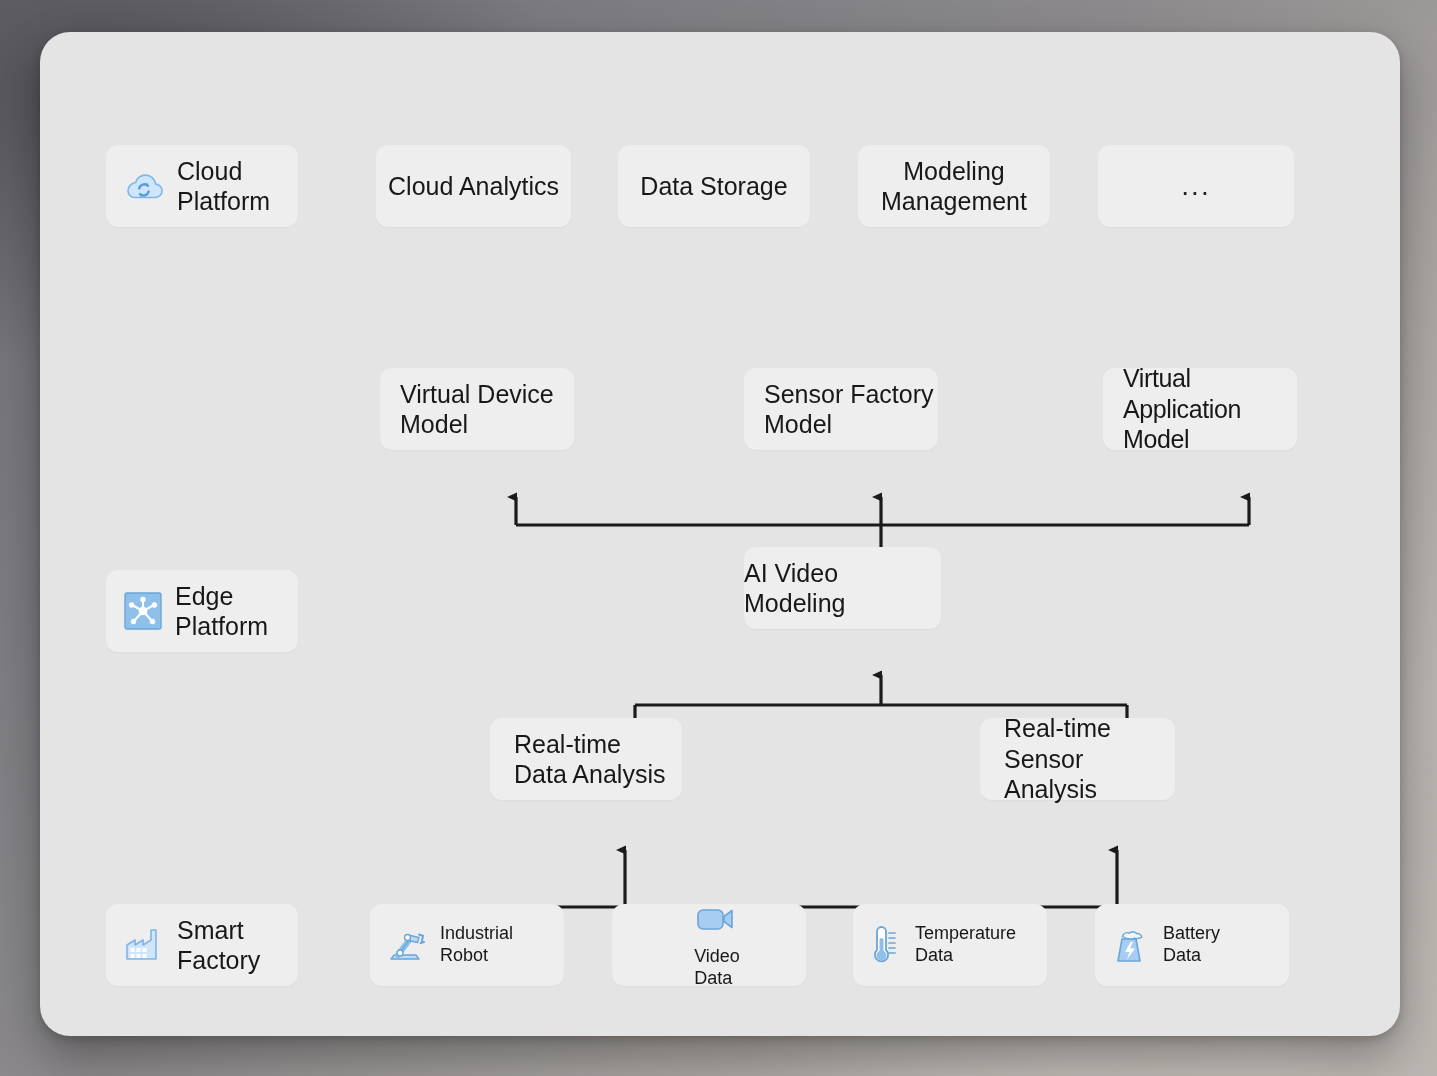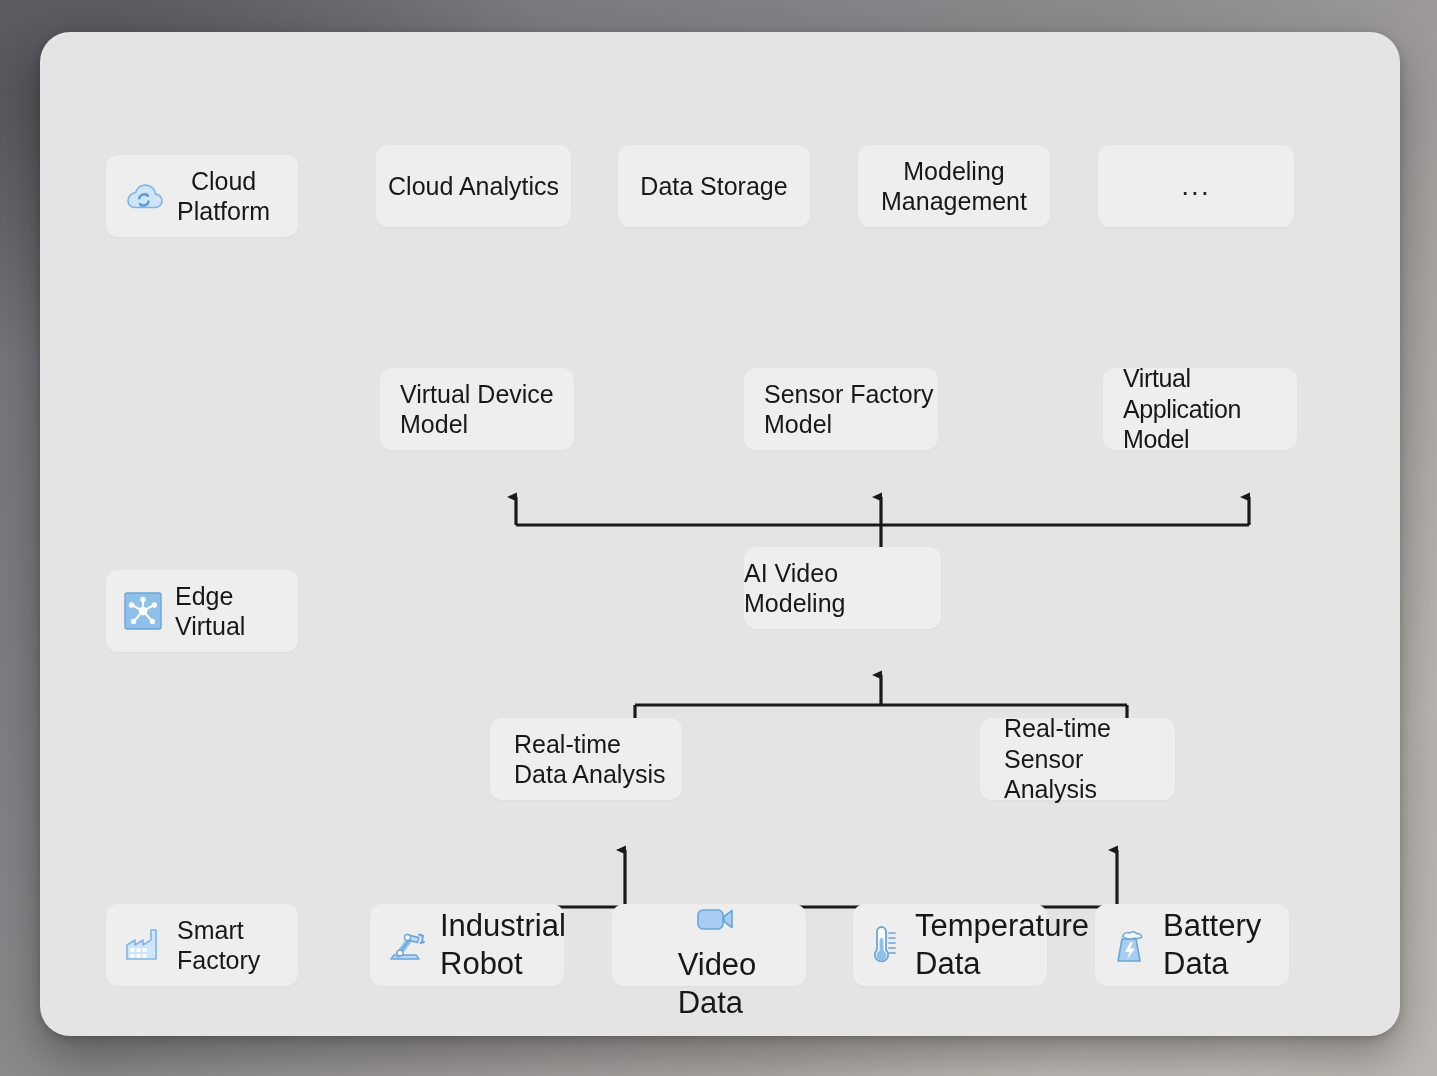--- a/index.html
+++ b/index.html
@@ -55,21 +55,21 @@
   .model { padding-left: 20px; font-size: 25px; }
   .model.cond { letter-spacing: -0.4px; justify-content: flex-end; }
 
   
   .center { justify-content: center; font-size: 25px; }
 
   
   .analysis { padding-left: 24px; font-size: 25px; }
 
   
-  .device { padding-left: 16px; gap: 12px; font-size: 31px; }
+  .device { padding-left: 16px; gap: 12px; font-size: 18px; }
 
   .ellipsis { font-size: 28px; letter-spacing: 2px; color: #222; }
 
   
   #wires { position: absolute; left: 0; top: 0; width: 1437px; height: 1076px; pointer-events: none; }
 
   
   .ico { flex: 0 0 auto; display: block; }
 </style>
 </head>
@@ -102,21 +102,21 @@
       <path d="M585 875 L585 818" marker-end="url(#arrUp)"></path>
       <path d="M1077 875 L1077 818" marker-end="url(#arrUp)"></path>
 
       <path d="M466 875 L466 898" marker-end="url(#arrUp)"></path>
       <path d="M709 875 L709 898" marker-end="url(#arrUp)"></path>
       <path d="M949 875 L949 898" marker-end="url(#arrUp)"></path>
       <path d="M1203 875 L1203 898" marker-end="url(#arrUp)"></path>
     </g>
   </svg>
 
-  <div class="node plat svc with-icon" style="left:66px; top:123px; width:192px; height:82px;text-align:center;">
+  <div class="node plat svc with-icon" style="left:66px; top:113px; width:192px; height:82px;">
     <svg class="ico" width="40" height="32" viewBox="0 0 40 32">
       <path d="M10.5 27.5h20.5c4.1 0 7-3 7-6.7 0-3.5-2.7-6.4-6.3-6.7-.7-5.2-5.1-9-10.3-9-4.6 0-8.6 3.1-9.8 7.4C7.6 13 4 16.4 4 20.7c0 3.8 2.9 6.8 6.5 6.8z" fill="#cfe6fa" stroke="#7fb5e8" stroke-width="1.6"></path>
       <path d="M15.2 18.4a5.2 5.2 0 0 1 8.7-2.6M24.6 21.4a5.2 5.2 0 0 1-8.7 2.6" fill="none" stroke="#5a9bd8" stroke-width="2.4" stroke-linecap="round"></path>
       <path d="M23.2 12.4l1.2 3.8-3.9-.5z" fill="#5a9bd8"></path>
       <path d="M16.6 27.3l-1.2-3.8 3.9.5z" fill="#5a9bd8"></path>
     </svg>
     <span class="label">Cloud
 Platform</span>
   </div>
 
@@ -165,21 +165,21 @@
       <g fill="#ffffff">
         <circle cx="19" cy="19" r="4.3"></circle>
         <circle cx="19" cy="7.5" r="2.7"></circle>
         <circle cx="7.6" cy="13" r="2.7"></circle>
         <circle cx="30.4" cy="13" r="2.7"></circle>
         <circle cx="9.5" cy="29.5" r="2.7"></circle>
         <circle cx="28.5" cy="29.5" r="2.7"></circle>
       </g>
     </svg>
     <span class="label">Edge
-Virtual</span>
+Platform</span>
   </div>
 
   <div class="node center" style="left:704px; top:515px; width:197px; height:82px;">
     <span class="label">AI Video Modeling</span>
   </div>
 
   <div class="node analysis" style="left:450px; top:686px; width:192px; height:82px;">
     <span class="label">Real-time
 Data Analysis</span>
   </div>

